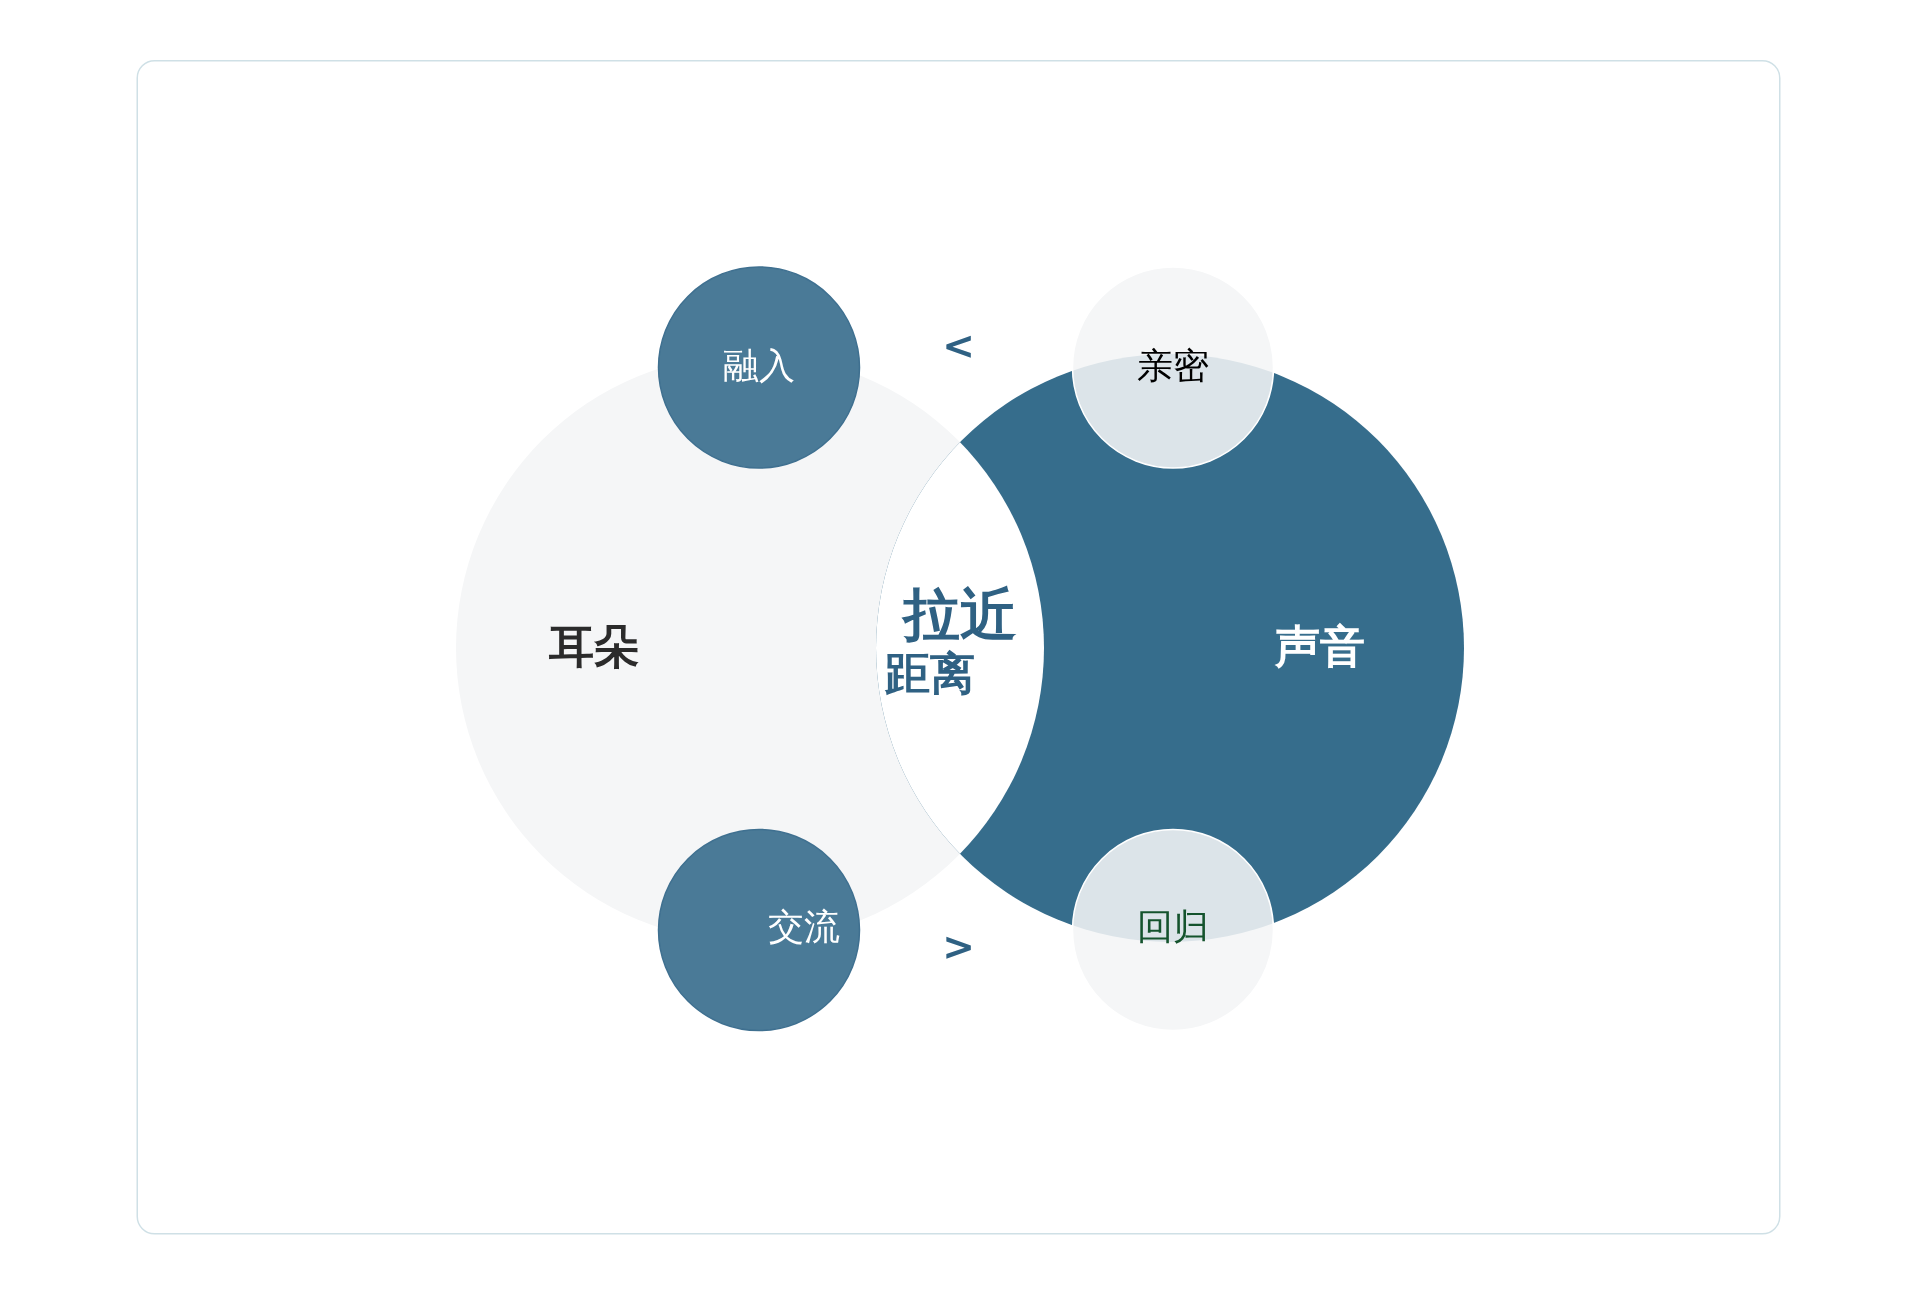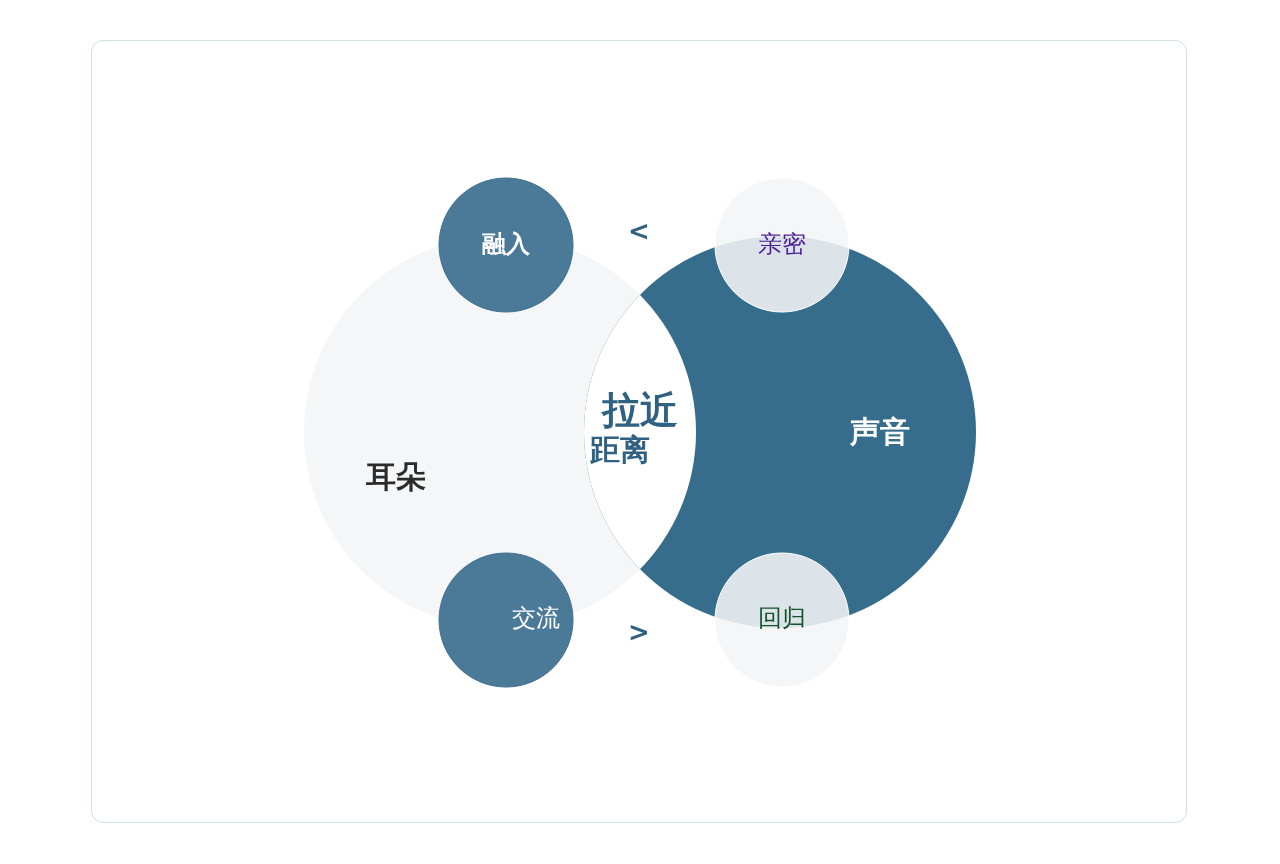--- a/index.html
+++ b/index.html
@@ -23,22 +23,22 @@
   </defs>
   <circle cx="500" cy="432" r="196" fill="#f5f6f7"></circle>
   <circle cx="780" cy="432" r="196" fill="#366d8c"></circle>
   <circle cx="780" cy="432" r="196" fill="#ffffff" clip-path="url(#leftClip)"></circle>
   <circle cx="506" cy="245" r="67" fill="#4a7a97" stroke="#3f7090" stroke-width="1"></circle>
   <circle cx="506" cy="620" r="67" fill="#4a7a97" stroke="#3f7090" stroke-width="1"></circle>
   <circle cx="782" cy="245" r="67" fill="#f4f5f6" fill-opacity="0.88" stroke="#ffffff" stroke-width="1"></circle>
   <circle cx="782" cy="620" r="67" fill="#f4f5f6" fill-opacity="0.88" stroke="#ffffff" stroke-width="1"></circle>
 </svg>
 
-<div class="lbl" style="left:396px;top:432px;font-size:30px;font-weight:bold;color:#2b2b2b;margin-top:45px;">耳朵</div>
+<div class="lbl" style="left:396px;top:432px;font-size:30px;font-weight:bold;color:#2b2b2b;">耳朵</div>
 <div class="lbl" style="left:880px;top:432px;font-size:30px;font-weight:bold;color:#ffffff;">声音</div>
 <div class="lbl" style="left:640px;top:410px;font-size:38px;font-weight:bold;color:#2f6183;">拉近</div>
 <div class="lbl" style="left:620px;top:450px;font-size:30px;font-weight:bold;color:#2f6183;">距离</div>
-<div class="lbl" style="left:506px;top:244px;font-size:24px;color:#ffffff;font-weight:bold;">融入</div>
+<div class="lbl" style="left:506px;top:244px;font-size:24px;color:#ffffff;">融入</div>
 <div class="lbl" style="left:536px;top:618px;font-size:24px;color:#ffffff;">交流</div>
-<div class="lbl" style="left:782px;top:244px;font-size:24px;color:#4c1d95;font-family:Liberation Serif, serif;">亲密</div>
+<div class="lbl" style="left:782px;top:244px;font-size:24px;color:#000000;font-family:Liberation Serif, serif;">亲密</div>
 <div class="lbl" style="left:782px;top:618px;font-size:24px;color:#14532d;">回归</div>
 <div class="lbl" style="left:639px;top:231px;font-size:26px;font-weight:bold;color:#2f6183;">&lt;</div>
 <div class="lbl" style="left:639px;top:632px;font-size:26px;font-weight:bold;color:#2f6183;">&gt;</div>
 
 </body></html>

